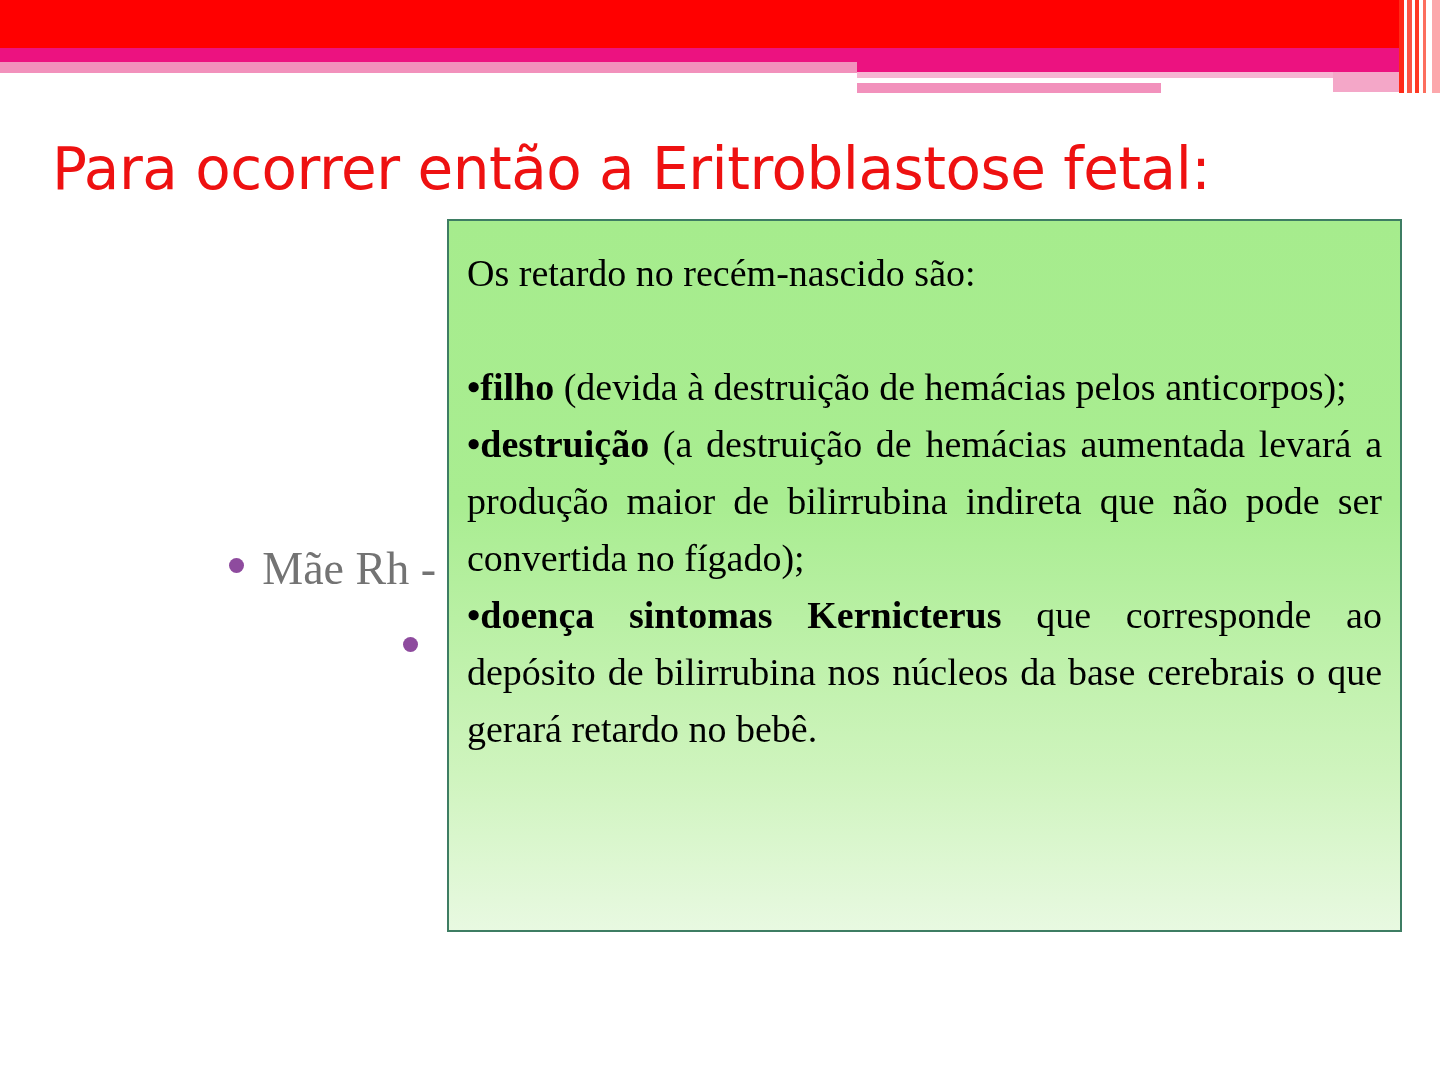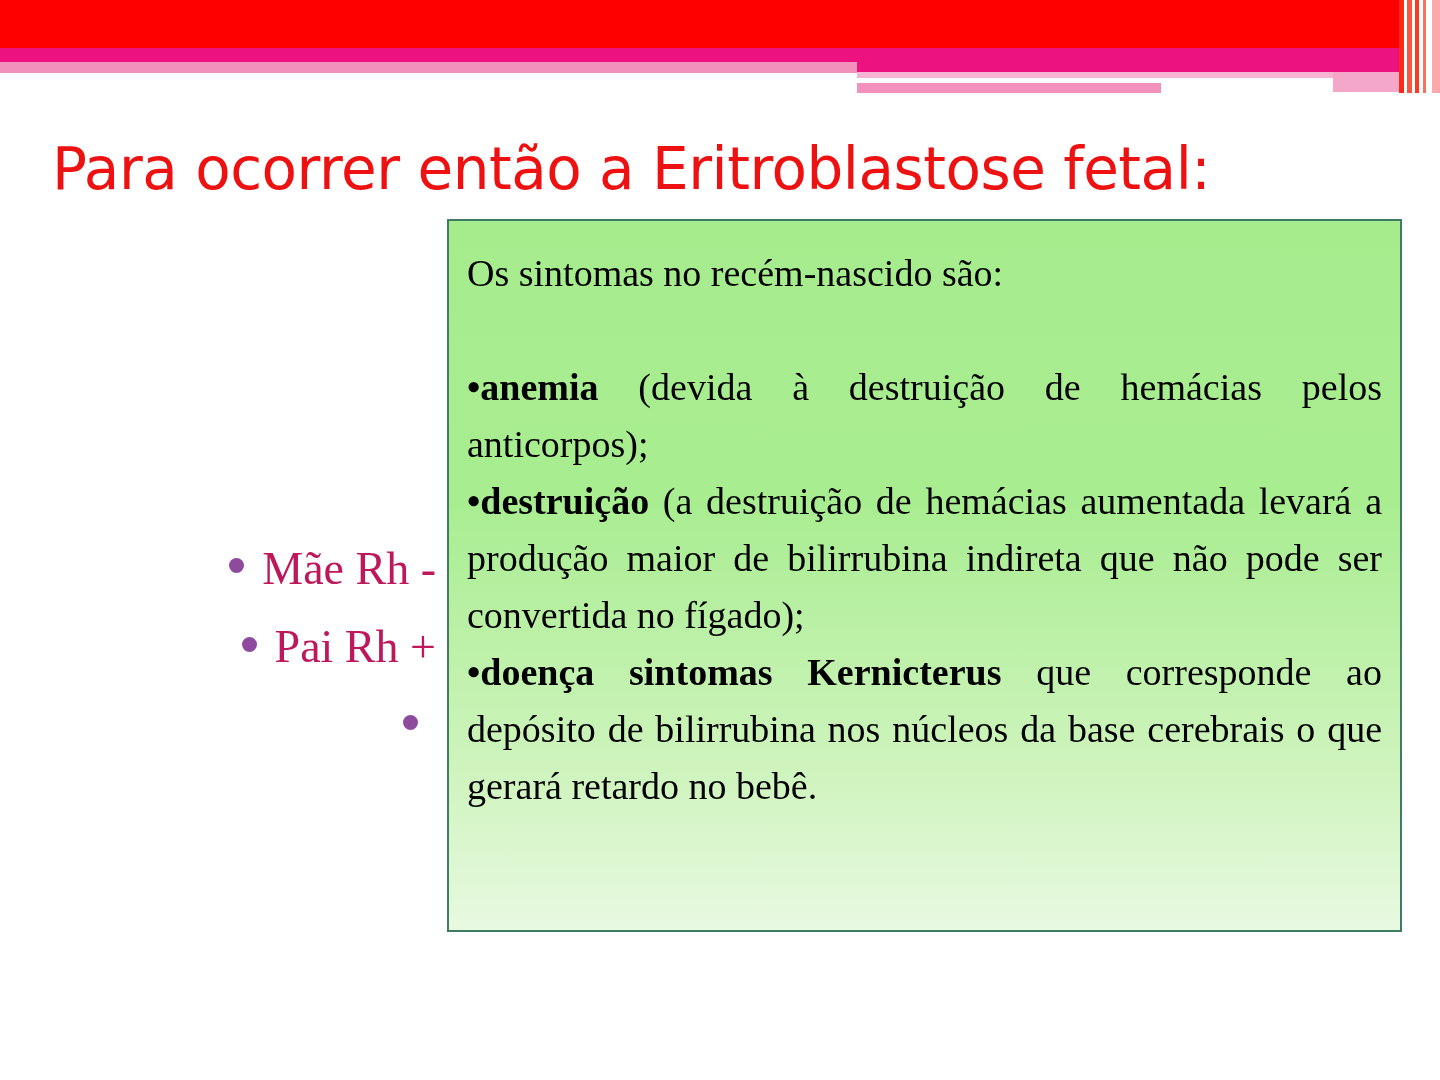--- a/index.html
+++ b/index.html
@@ -69,21 +69,21 @@
     left: 40px;
     top: 528px;
     width: 400px;
     list-style: none;
     margin: 0;
     padding: 0;
     text-align: right;
     font-family: "Liberation Serif", "DejaVu Serif", serif;
     font-size: 46px;
     line-height: 74px;
-    color: #be185d;
+    color: #737373;
   }
   #rh-list li {
     position: relative;
     display: block;
     white-space: nowrap;
     padding-right: 4px;
   }
   #rh-list .bullet {
     display: inline-block;
     width: 15px;
@@ -154,28 +154,25 @@
   <div class="stripe s9"></div>
 </div>
 
 <h1 id="slide-title">Para ocorrer então a Eritroblastose fetal:</h1>
 
 <ul id="rh-list">
   <li>
     <span class="bullet"></span><span class="li-text">Mãe Rh -</span>
   </li>
   <li>
-    <span class="bullet"></span><span class="li-text">Pai Rh +</span>
-  </li>
-  <li>
     <span class="bullet"></span>
   </li>
 </ul>
 
 <div id="symptom-box">
-  <p class="intro">Os sintomas no recém-nascido são:</p>
+  <p class="intro">Os retardo no recém-nascido são:</p>
 
-  <p class="item"><span class="term">anemia</span><span class="rest"> (devida à destruição de hemácias pelos anticorpos);</span></p>
+  <p class="item"><span class="term">filho</span><span class="rest"> (devida à destruição de hemácias pelos anticorpos);</span></p>
 
   <p class="item"><span class="term">destruição</span><span class="rest"> (a destruição de hemácias aumentada levará a produção maior de bilirrubina indireta que não pode ser convertida no fígado);</span></p>
 
   <p class="item"><span class="term">doença sintomas Kernicterus</span><span class="rest"> que corresponde  ao depósito de bilirrubina nos núcleos da base cerebrais o que gerará retardo no bebê.</span></p>
 </div>
 
 </body></html>

